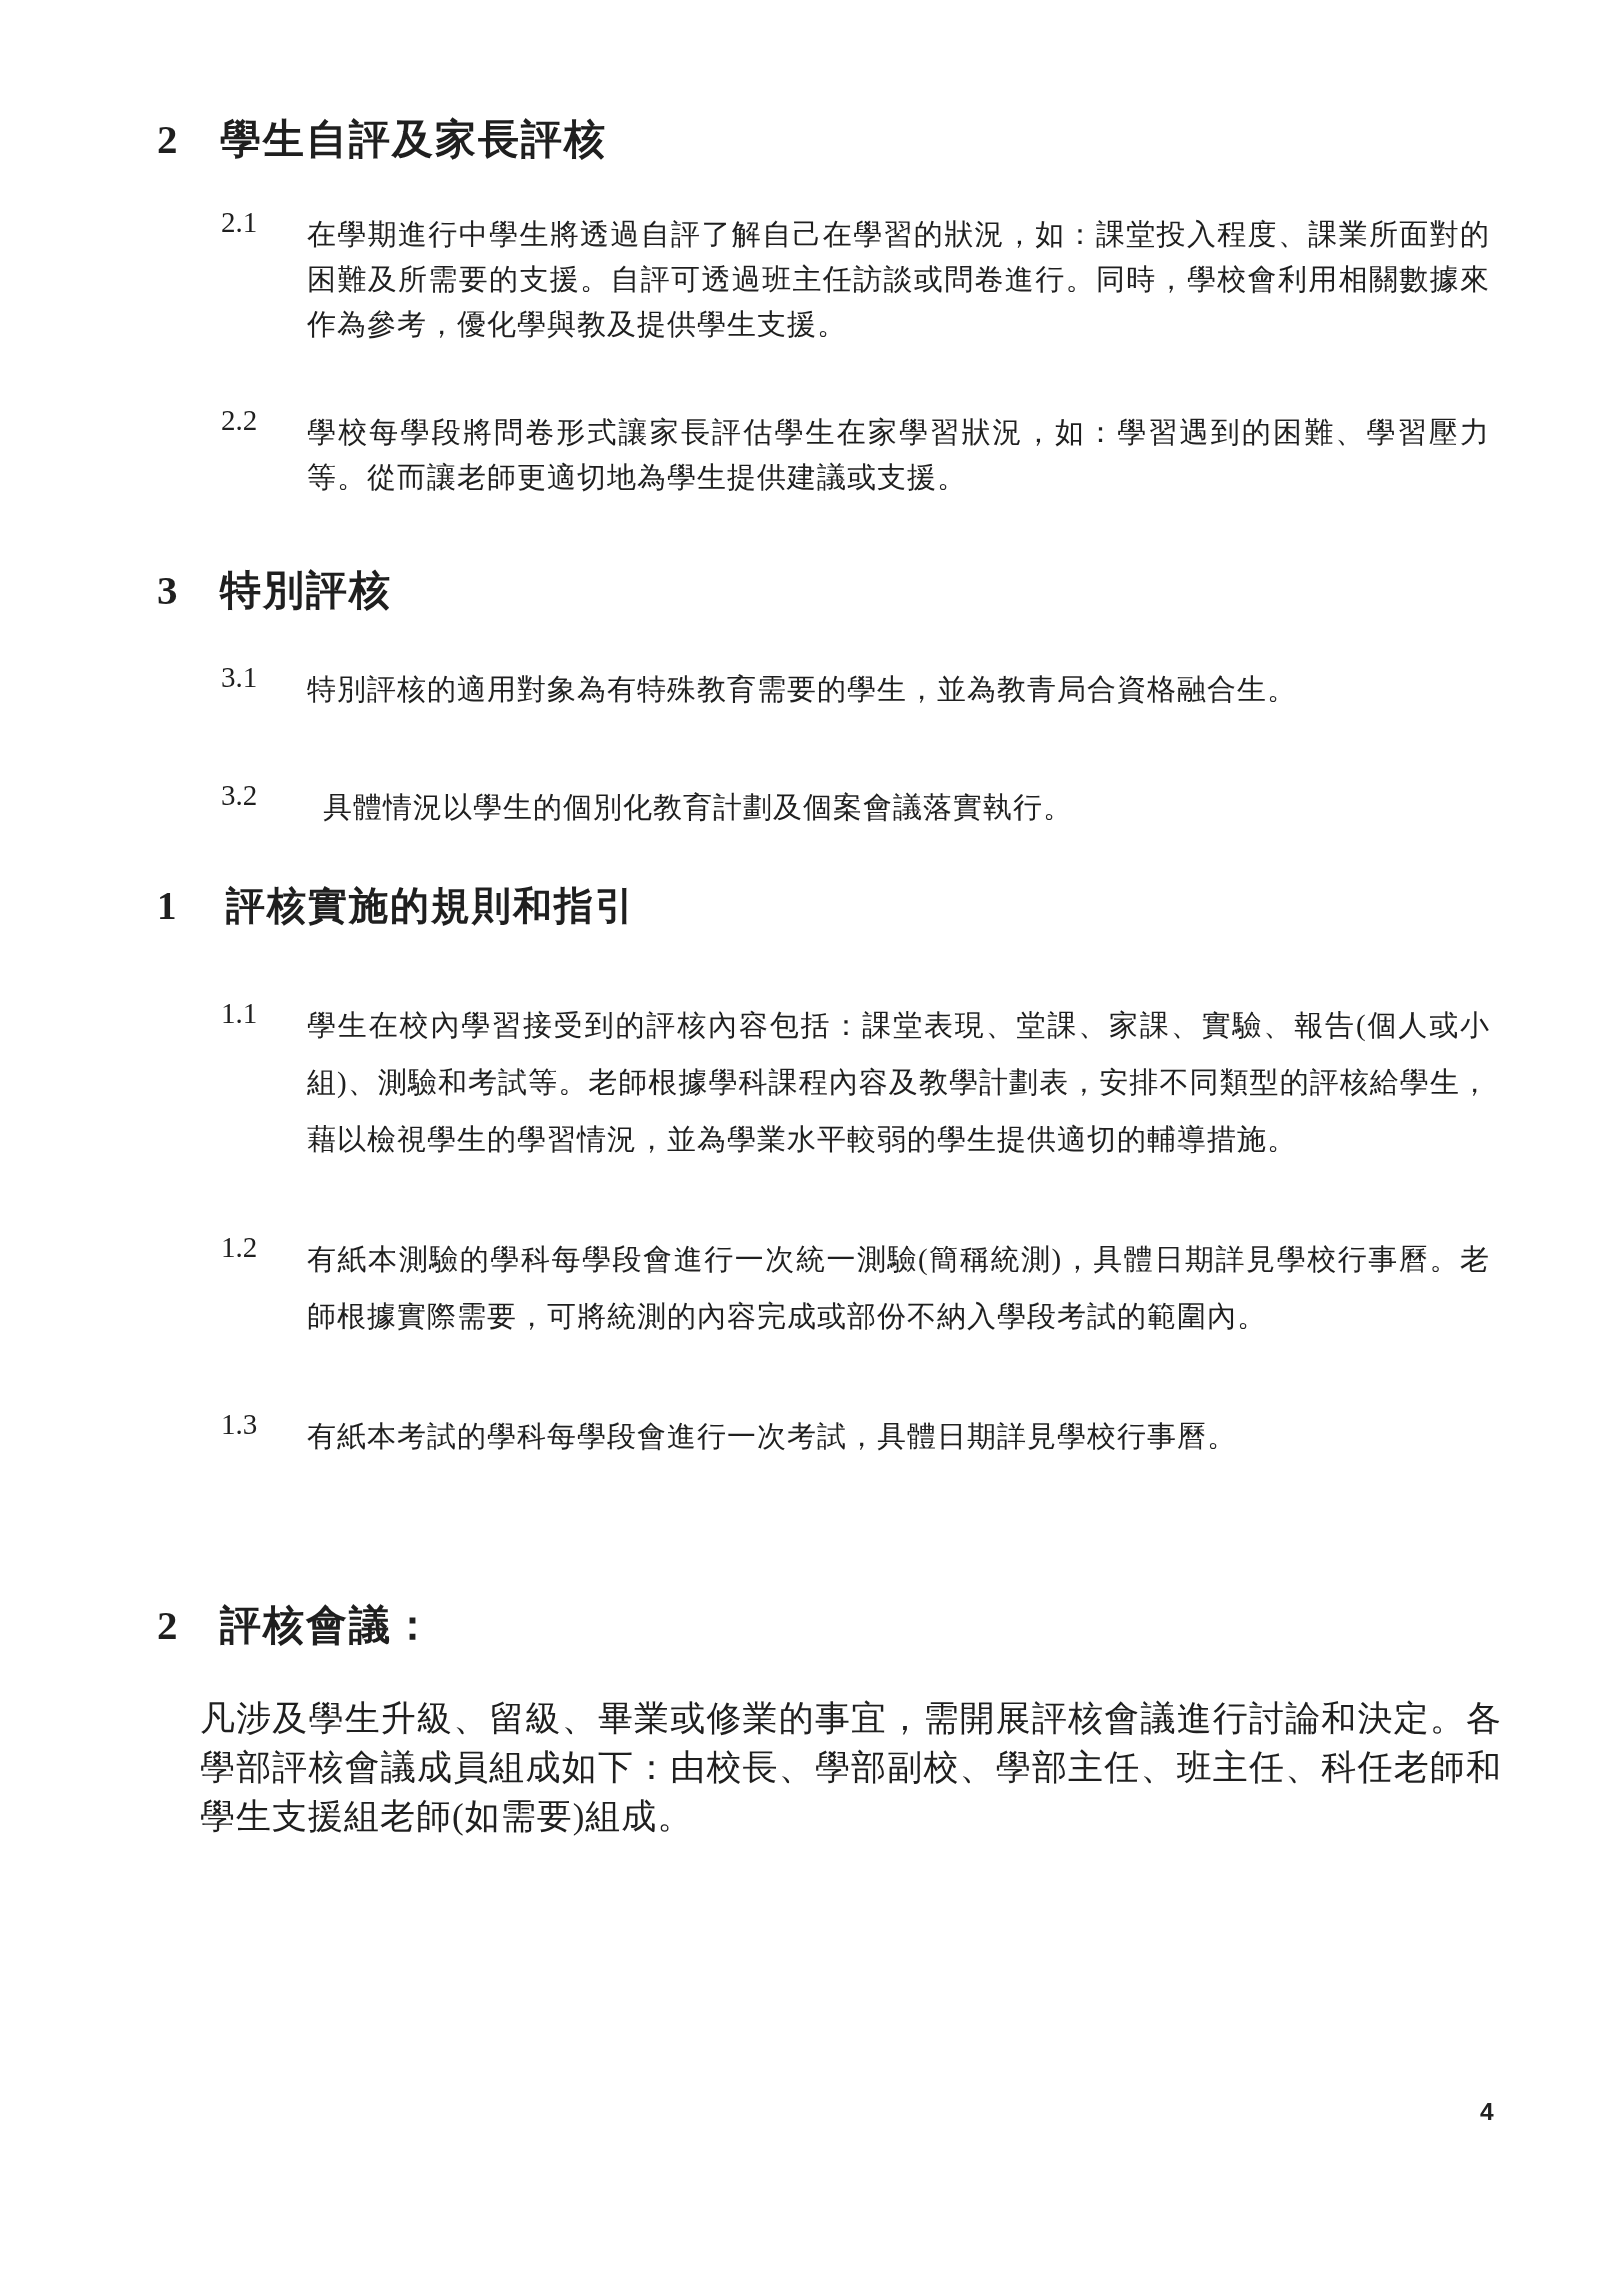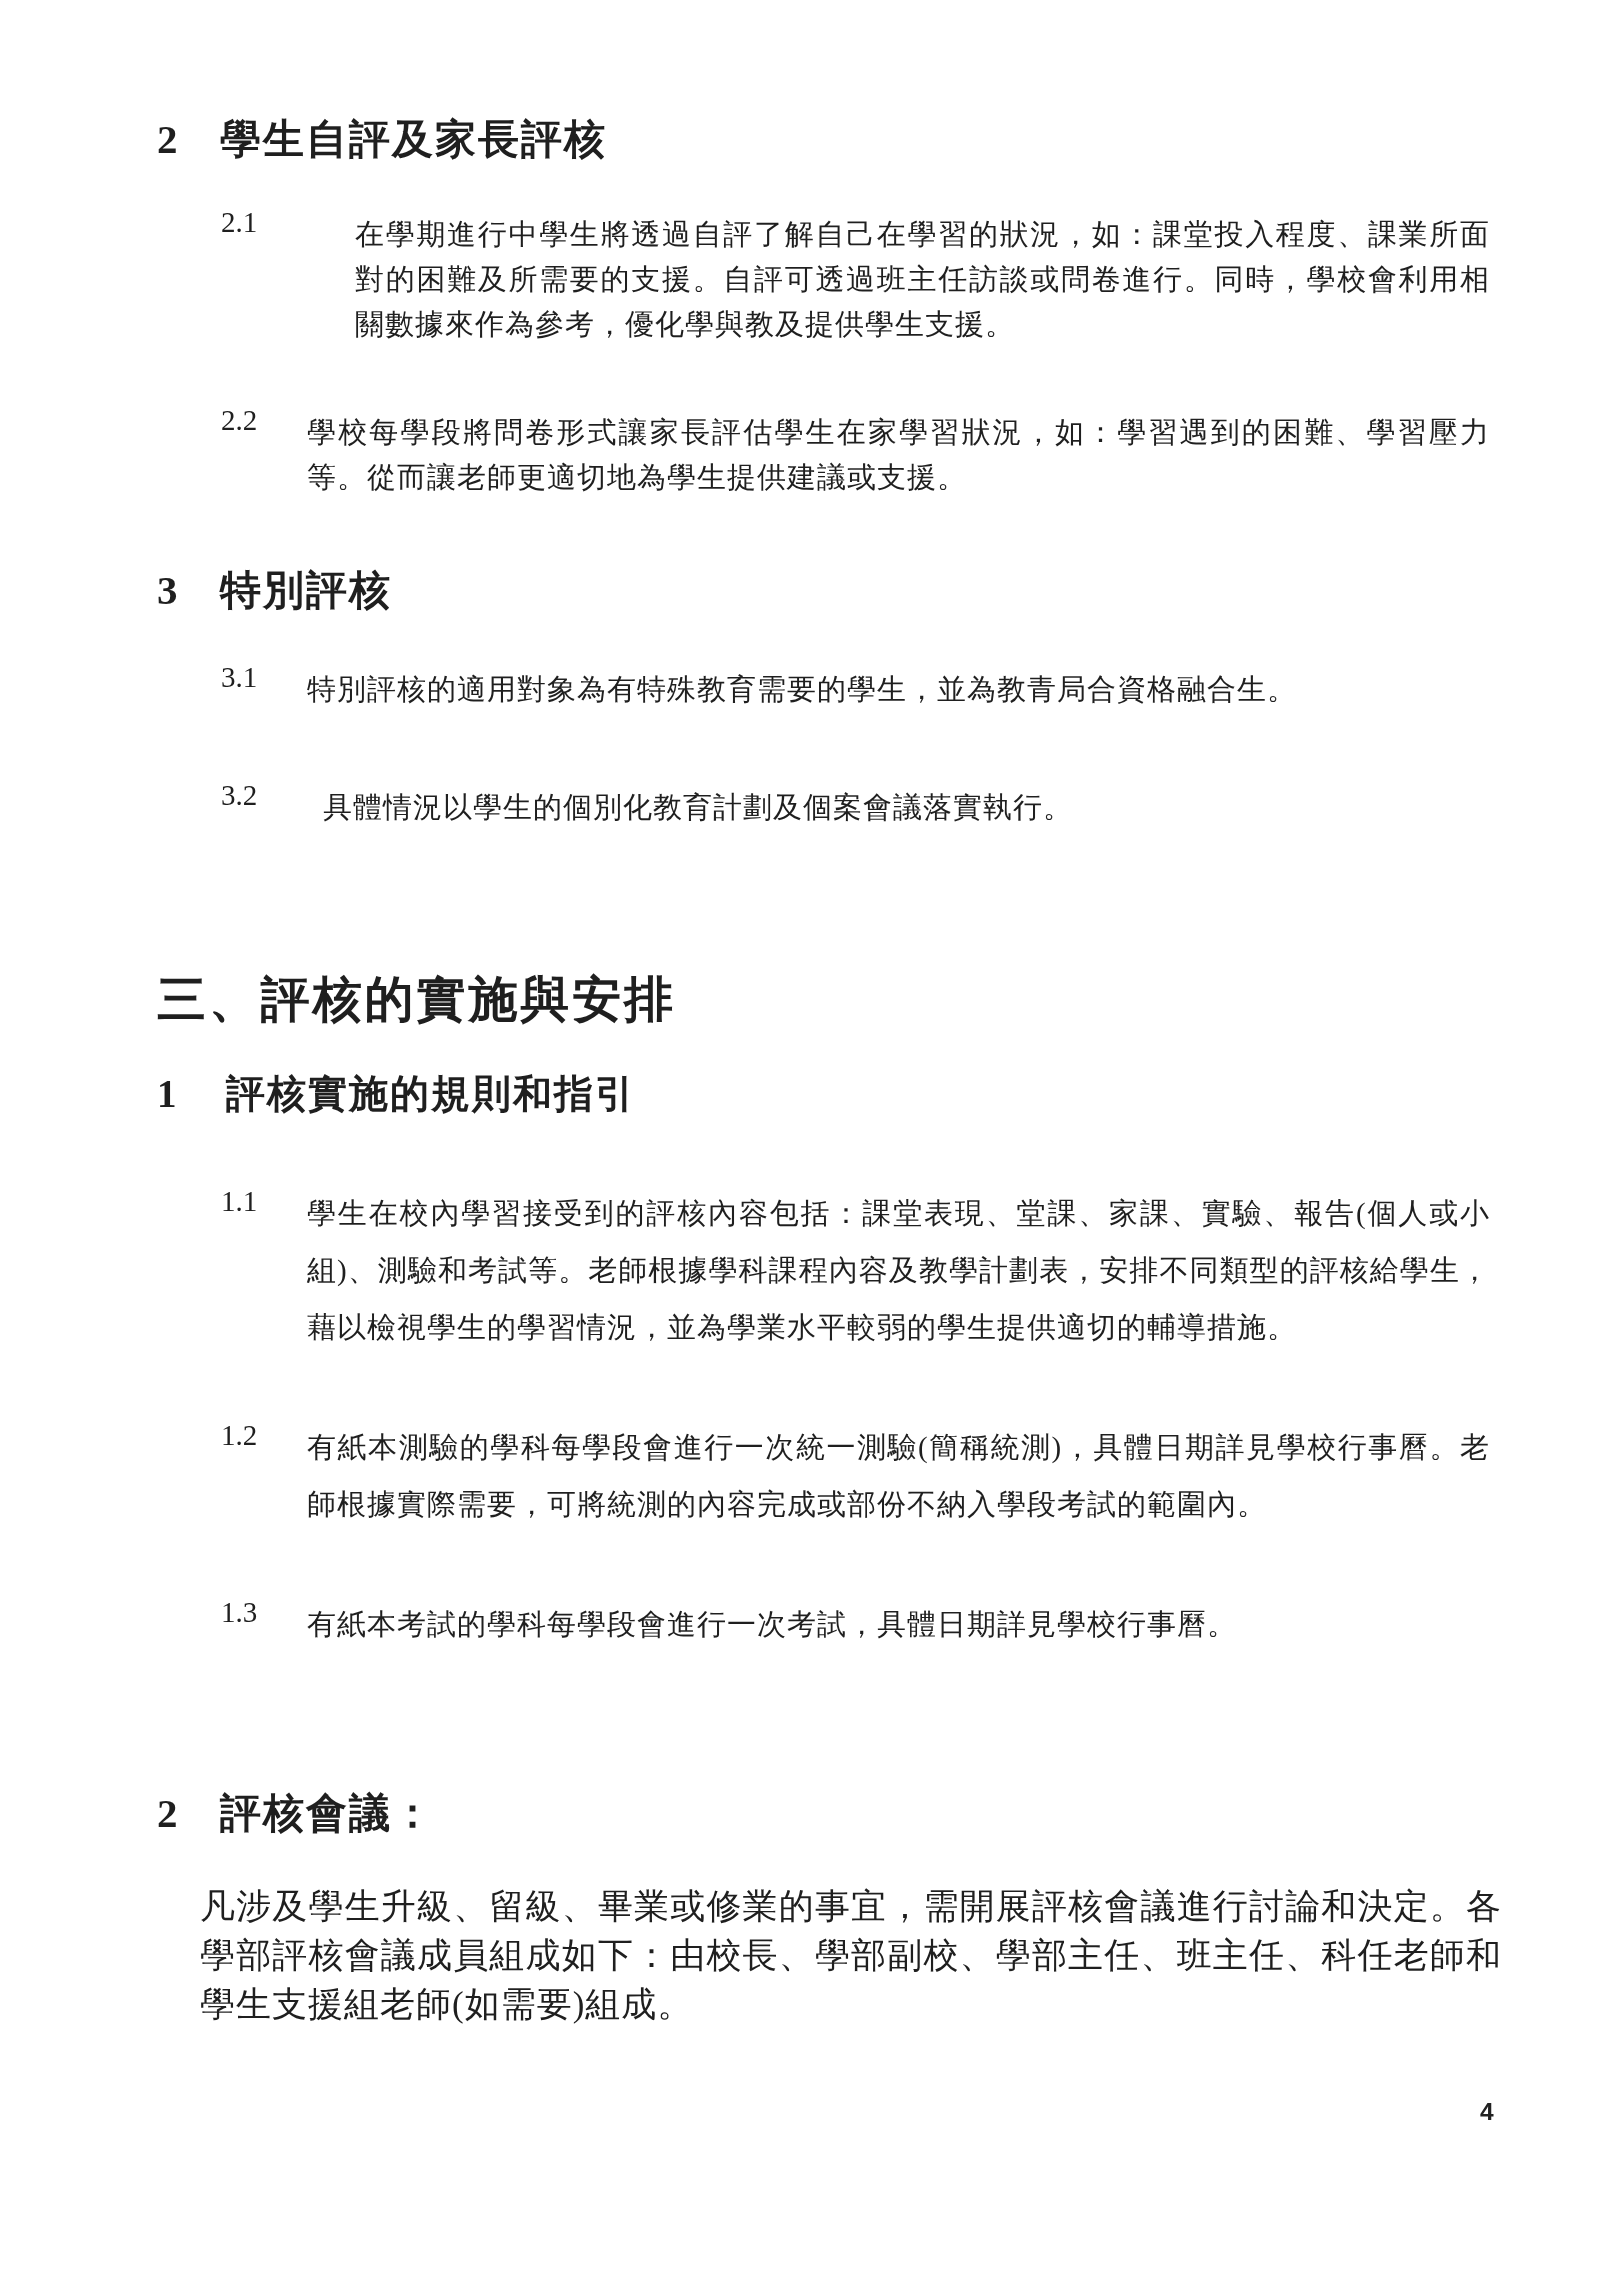--- a/index.html
+++ b/index.html
@@ -59,21 +59,21 @@
   .item .itext {
     margin: 12px;
     flex: 1;
     font-size: 29px;
     line-height: 45px;
     text-align: justify;
     letter-spacing: 1px;
   }
   .tight .inum, .tight .itext { line-height: 45px; }
   .loose .inum, .loose .itext { line-height: 57px; }
-  .mt-item-a { margin-top: 35px; gap: 48px; }
+  .mt-item-a { margin-top: 35px; }
   .mt-item-b { margin-top: 39px; }
   .mt-item-c { margin-top: 49px; gap: 16px; }
   .mt-sec { margin-top: 53px; }
   .mt-meeting { margin-top: 123px; }
   .meeting-para {
     margin: 43px 0 0 43px; 
     font-size: 35px;
     line-height: 49px;
     text-align: justify;
     letter-spacing: 1px;
@@ -117,21 +117,20 @@
     <div class="item tight mt-item-b">
       <span class="inum">3.1</span>
       <p class="itext">特別評核的適用對象為有特殊教育需要的學生，並為教青局合資格融合生。</p>
     </div>
 
     <div class="item tight mt-item-c">
       <span class="inum">3.2</span>
       <p class="itext">具體情況以學生的個別化教育計劃及個案會議落實執行。</p>
     </div>
 
-    <div class="part-heading">三、評核的實施與安排</div>
 
     <div class="rule-heading">
       <span class="hnum">1</span>
       <span>評核實施的規則和指引</span>
     </div>
 
     <div class="item loose" style="margin-top:55px">
       <span class="inum">1.1</span>
       <p class="itext">學生在校內學習接受到的評核內容包括：課堂表現、堂課、家課、實驗、報告(個人或小組)、測驗和考試等。老師根據學科課程內容及教學計劃表，安排不同類型的評核給學生，藉以檢視學生的學習情況，並為學業水平較弱的學生提供適切的輔導措施。</p>
     </div>

